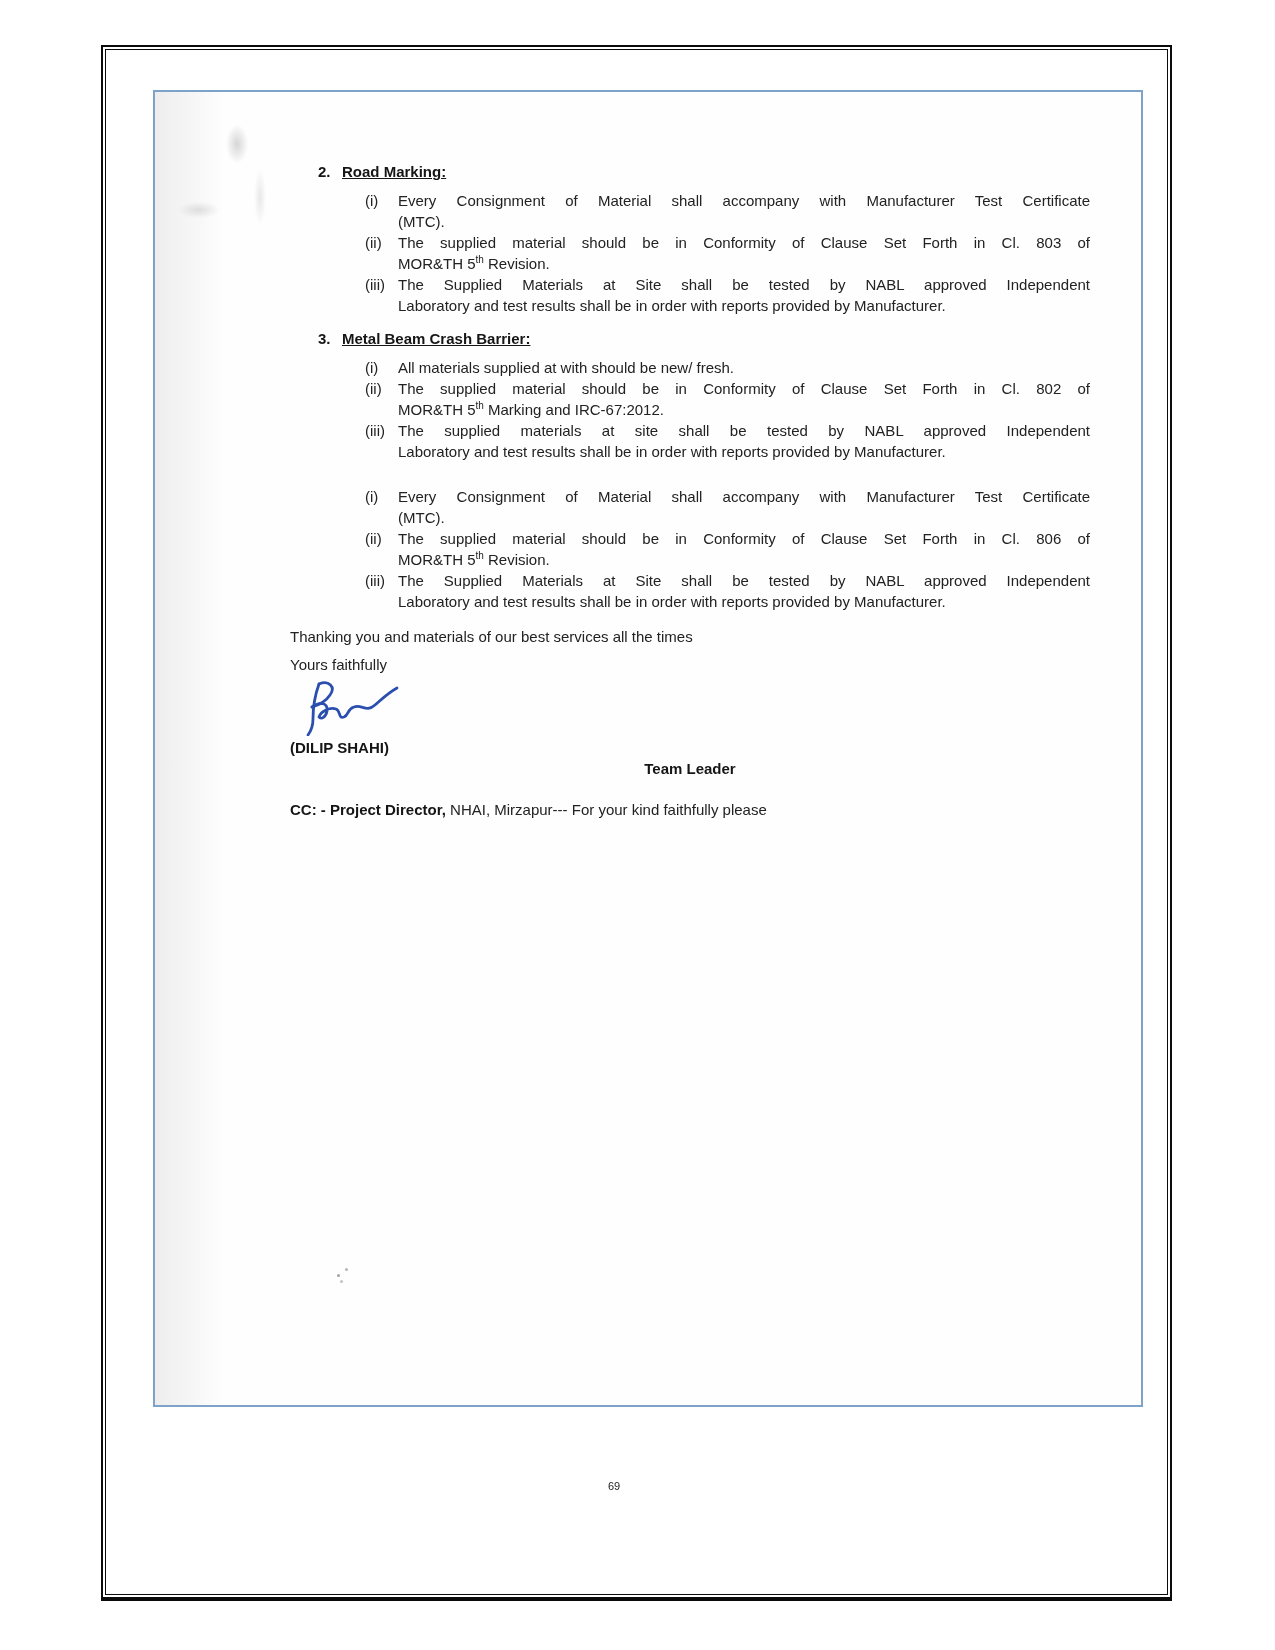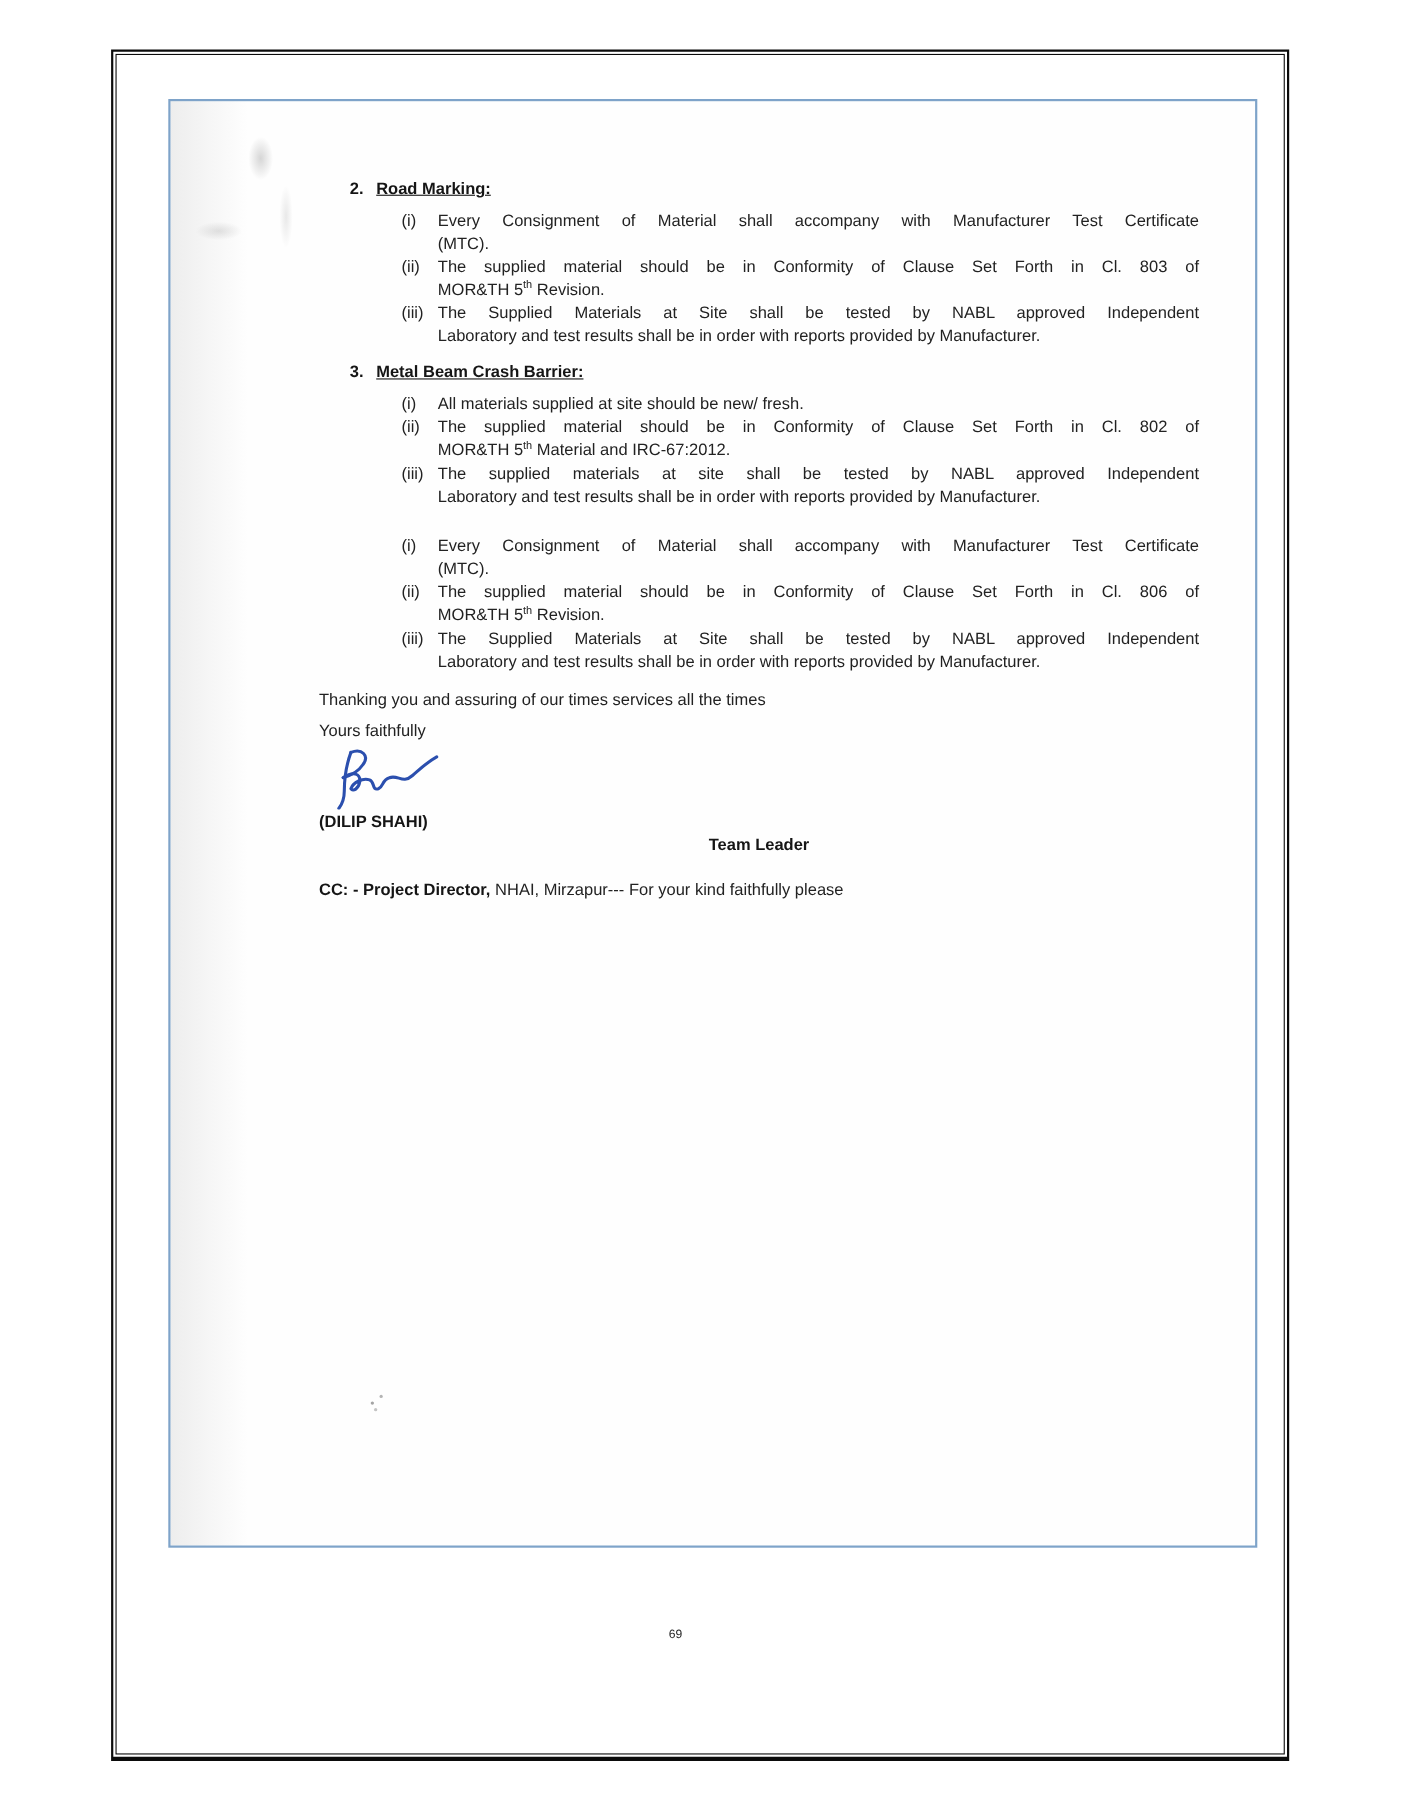--- a/index.html
+++ b/index.html
@@ -112,28 +112,28 @@
       </div>
     </div>
 
     <div class="sec">
       <div class="sec-head">
         <span class="sec-num">3.</span><span class="sec-title">Metal Beam Crash Barrier:</span>
       </div>
       <div class="item">
         <span class="marker">(i)</span>
         <div class="lines">
-          <div class="ln">All materials supplied at site should be new/ fresh.</div>
+          <div class="ln">All materials supplied at with should be new/ fresh.</div>
         </div>
       </div>
       <div class="item">
         <span class="marker">(ii)</span>
         <div class="lines">
           <div class="ln jl">The supplied material should be in Conformity of Clause Set Forth in Cl. 802 of</div>
-          <div class="ln"><span>MOR&amp;TH 5</span><sup>th</sup><span> Material and IRC-67:2012.</span></div>
+          <div class="ln"><span>MOR&amp;TH 5</span><sup>th</sup><span> Marking and IRC-67:2012.</span></div>
         </div>
       </div>
       <div class="item">
         <span class="marker">(iii)</span>
         <div class="lines">
           <div class="ln jl">The supplied materials at site shall be tested by NABL approved Independent</div>
           <div class="ln">Laboratory and test results shall be in order with reports provided by Manufacturer.</div>
         </div>
       </div>
     </div>
@@ -155,21 +155,21 @@
       </div>
       <div class="item">
         <span class="marker">(iii)</span>
         <div class="lines">
           <div class="ln jl">The Supplied Materials at Site shall be tested by NABL approved Independent</div>
           <div class="ln">Laboratory and test results shall be in order with reports provided by Manufacturer.</div>
         </div>
       </div>
     </div>
 
-    <div class="thanks">Thanking you and assuring of our times services all the times</div>
+    <div class="thanks">Thanking you and materials of our best services all the times</div>
     <div class="vale">Yours faithfully</div>
 
     <div class="signature">
       <svg width="128" height="58" viewBox="0 0 128 58">
         <g fill="none" stroke="#2b4fae" stroke-width="2.8" stroke-linecap="round" stroke-linejoin="round">
           <path d="M19,6 C15,17 13,30 13,41 C13,48 11,53 8,57"></path>
           <path d="M19,6 C29,2 36,9 30,17 C26,23 19,27 12,29"></path>
           <path d="M12,29 C21,23 28,25 27,33 C26,39 21,42 19,39 C21,33 30,29 36,31 C41,33 38,41 44,39 C49,37 47,31 54,29 C62,26 66,35 75,27 C82,21 88,15 97,10"></path>
         </g>
       </svg>

